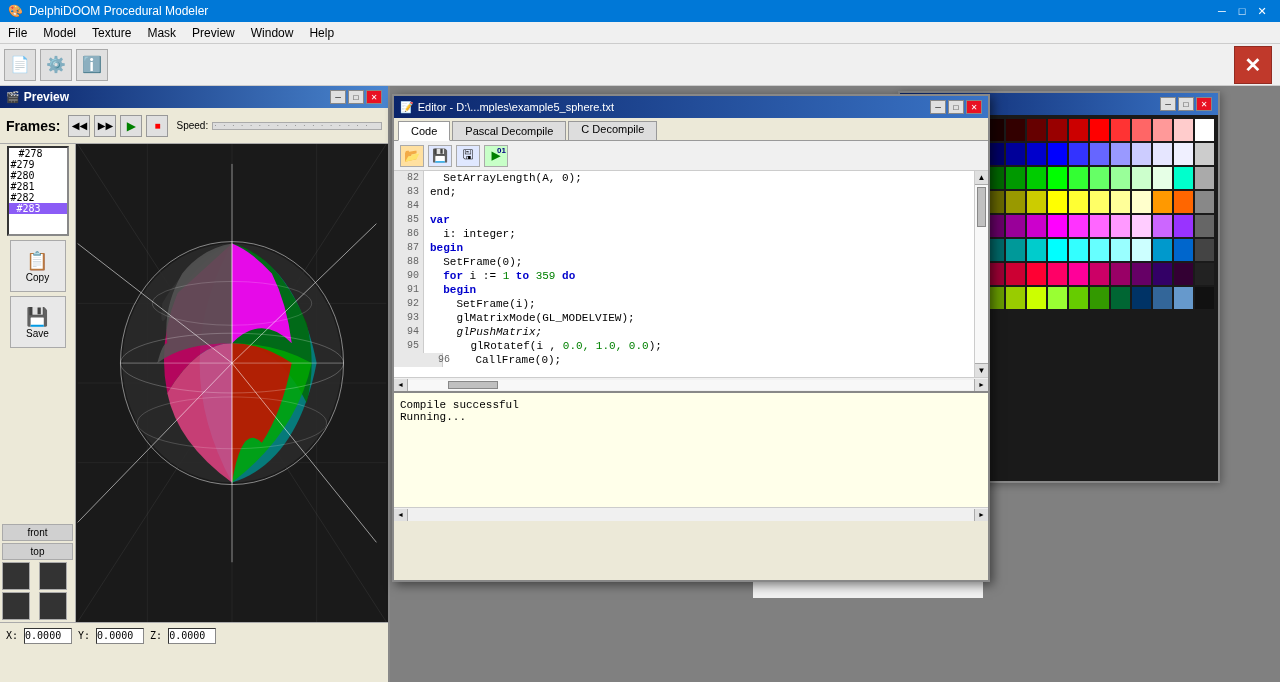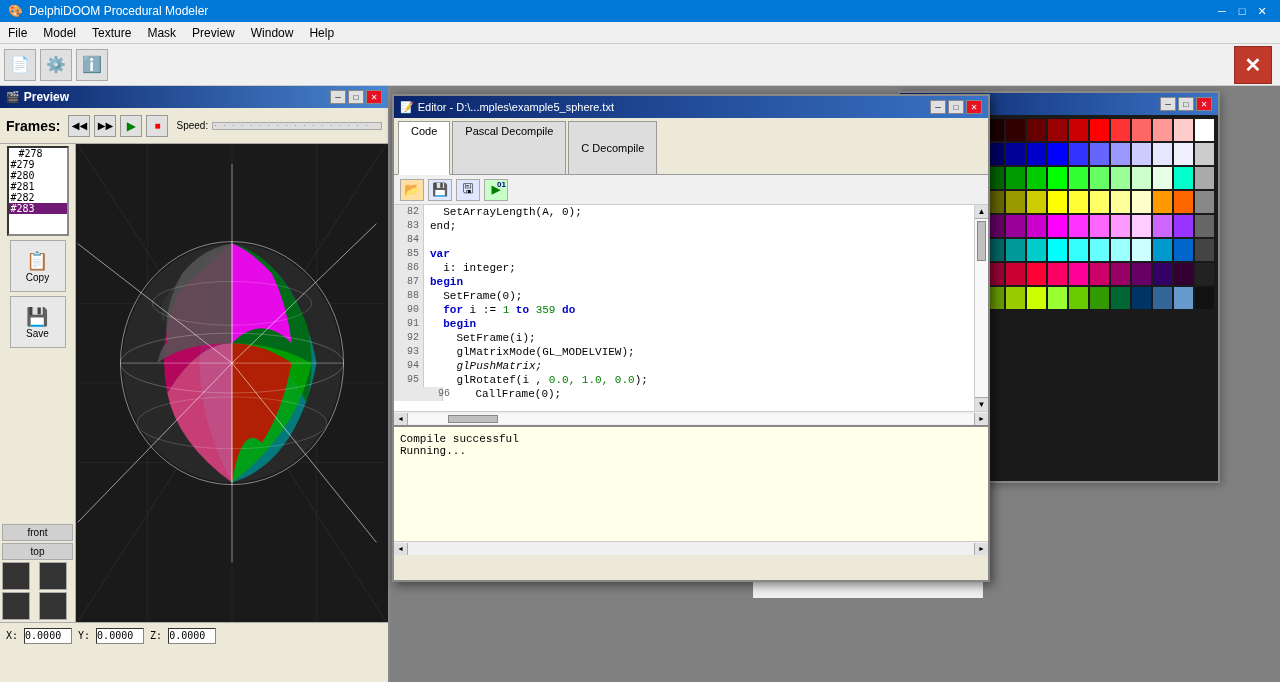--- a/index.html
+++ b/index.html
@@ -84,21 +84,21 @@
     <div style="display: flex; height: 478px;">
 
       <div style="width: 76px; background: #ece9d8; border-right: 1px solid #aaa; display: flex; flex-direction: column; align-items: center; padding: 2px;">
 
         <div style="width: 62px; height: 90px; border: 2px inset #888; background: white; overflow-y: scroll; font-size: 10px; font-family: monospace; margin-bottom: 4px;">
           <div style="padding: 0 10px; cursor: pointer;">#278</div>
           <div style="padding: 0 2px; cursor: pointer;">#279</div>
           <div style="padding: 0 2px; cursor: pointer;">#280</div>
           <div style="padding: 0 2px; cursor: pointer;">#281</div>
           <div style="padding: 0 2px; cursor: pointer;">#282</div>
-          <div style="padding: 0 2px; cursor: pointer; background: #701a75; color: white;">#283</div>
+          <div style="padding: 0 8px; cursor: pointer; background: #8b5cf6; color: white;">#283</div>
         </div>
 
         <button style="width: 56px; height: 52px; background: #e8e8e8; border: 1px solid #aaa; cursor: pointer; display: flex; flex-direction: column; align-items: center; justify-content: center; margin-bottom: 4px;">
           <span style="font-size: 18px;">📋</span>
           <span style="font-size: 10px;">Copy</span>
         </button>
 
         <button style="width: 56px; height: 52px; background: #e8e8e8; border: 1px solid #aaa; cursor: pointer; display: flex; flex-direction: column; align-items: center; justify-content: center;">
           <span style="font-size: 18px;">💾</span>
           <span style="font-size: 10px;">Save</span>
@@ -192,21 +192,21 @@
       <div style="margin-left: auto; display: flex; gap: 2px;">
         <button style="width: 16px; height: 14px; background: #e0e0e0; border: 1px solid #888; font-size: 8px; cursor: pointer; color: black;">─</button>
         <button style="width: 16px; height: 14px; background: #e0e0e0; border: 1px solid #888; font-size: 8px; cursor: pointer; color: black;">□</button>
         <button style="width: 16px; height: 14px; background: #e81123; border: 1px solid #888; font-size: 8px; cursor: pointer; color: white;">✕</button>
       </div>
     </div>
 
     <div style="display: flex; background: #ece9d8; border-bottom: 1px solid #999; padding-top: 2px;">
       <div style="padding: 3px 12px; background: white; border: 1px solid #999; border-bottom: 1px solid white; font-size: 11px; cursor: pointer; margin-left: 4px; position: relative; top: 1px;">Code</div>
       <div style="padding: 3px 12px; background: #ddd; border: 1px solid #999; border-bottom: 1px solid #999; font-size: 11px; cursor: pointer; margin-left: 2px; position: relative; top: 1px;">Pascal Decompile</div>
-      <div style="padding: 20px 12px; background: #ddd; border: 1px solid #999; border-bottom: 1px solid #999; font-size: 11px; cursor: pointer; margin-left: 2px; position: relative; top: 1px;">C Decompile</div>
+      <div style="padding: 1px 12px; background: #ddd; border: 1px solid #999; border-bottom: 1px solid #999; font-size: 11px; cursor: pointer; margin-left: 2px; position: relative; top: 1px;">C Decompile</div>
     </div>
 
     <div style="background: #f0f0f0; height: 30px; display: flex; align-items: center; padding: 2px 6px; gap: 4px; border-bottom: 1px solid #ccc;">
       <button style="width: 24px; height: 22px; background: #ffe0a0; border: 1px solid #aaa; cursor: pointer; font-size: 13px; display: flex; align-items: center; justify-content: center;">📂</button>
       <button style="width: 24px; height: 22px; background: #e0e8ff; border: 1px solid #aaa; cursor: pointer; font-size: 13px; display: flex; align-items: center; justify-content: center;">💾</button>
       <button style="width: 24px; height: 22px; background: #e0e8ff; border: 1px solid #aaa; cursor: pointer; font-size: 13px; display: flex; align-items: center; justify-content: center;">🖫</button>
       <button style="width: 24px; height: 22px; background: #c8ffc8; border: 1px solid #aaa; cursor: pointer; font-size: 11px; font-weight: bold; color: green; display: flex; align-items: center; justify-content: center; position: relative;">
         ▶
         <span style="position: absolute; top: 0; right: 1px; font-size: 8px; color: navy; font-weight: bold;">01</span>
       </button>
@@ -256,21 +256,21 @@
           <span style="padding-left: 6px; white-space: pre;">    SetFrame(i);</span>
         </div>
         <div style="display: flex; min-height: 14px; line-height: 14px;">
           <span style="width: 30px; background: #e8e8e8; color: #666; text-align: right; padding-right: 4px; font-size: 10px; flex-shrink: 0; border-right: 1px solid #ccc;">93</span>
           <span style="padding-left: 6px; white-space: pre;">    glMatrixMode(GL_MODELVIEW);</span>
         </div>
         <div style="display: flex; min-height: 14px; line-height: 14px;">
           <span style="width: 30px; background: #e8e8e8; color: #666; text-align: right; padding-right: 4px; font-size: 10px; flex-shrink: 0; border-right: 1px solid #ccc;">94</span>
           <span style="padding-left: 6px; white-space: pre; font-style: italic;">    glPushMatrix;</span>
         </div>
-        <div style="display: flex; min-height: 14px; line-height: 14px;">
+        <div style="display: flex; min-height: 14px; line-height: 14px; gap: 14px;">
           <span style="width: 30px; background: #e8e8e8; color: #666; text-align: right; padding-right: 4px; font-size: 10px; flex-shrink: 0; border-right: 1px solid #ccc;">95</span>
           <span style="padding-left: 6px; white-space: pre;">    glRotatef(i , <span style="color: #008000;">0.0, 1.0, 0.0</span>);</span>
         </div>
         <div style="display: flex; min-height: 14px; line-height: 14px;">
           <span style="width: 30px; background: #e8e8e8; color: #666; text-align: right; padding-right: 4px; font-size: 10px; flex-shrink: 0; border-right: 1px solid #ccc; padding-left: 44px;">96</span>
           <span style="padding-left: 6px; white-space: pre;">    CallFrame(0);</span>
         </div>
 
       </div>
 

